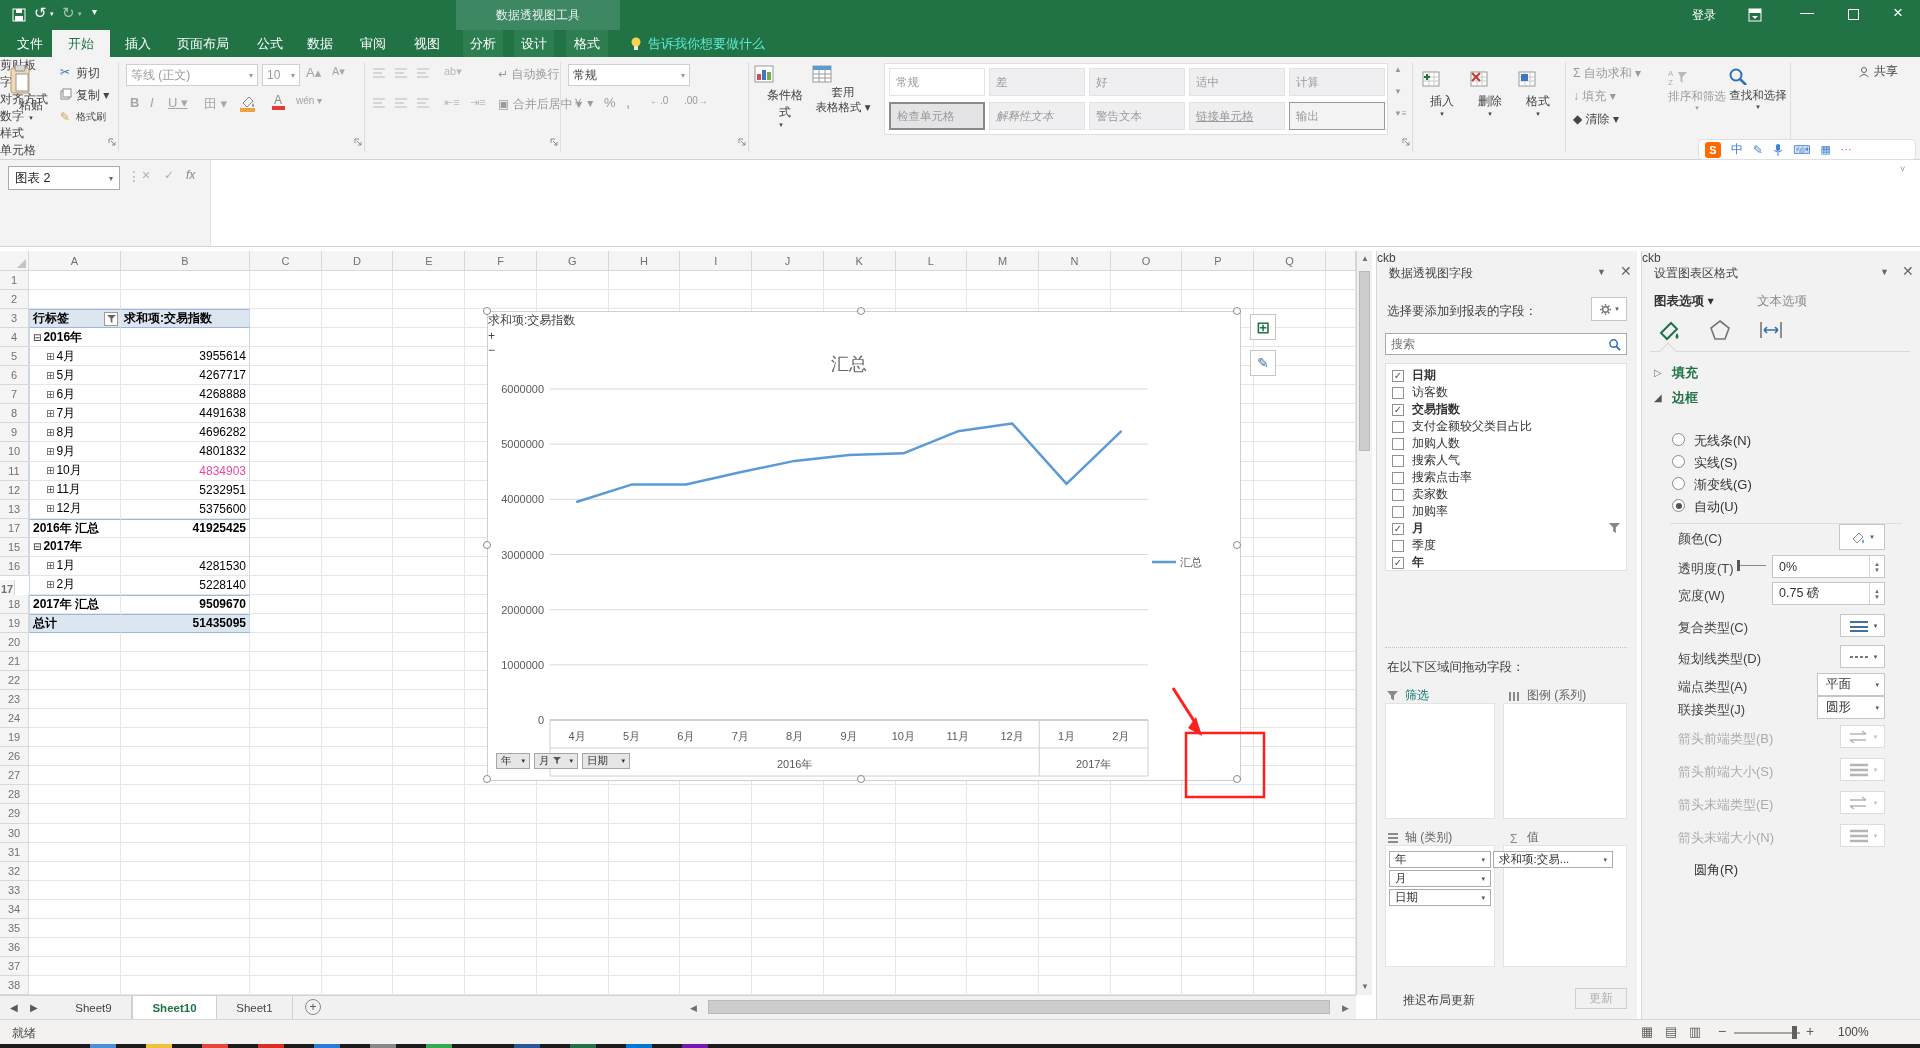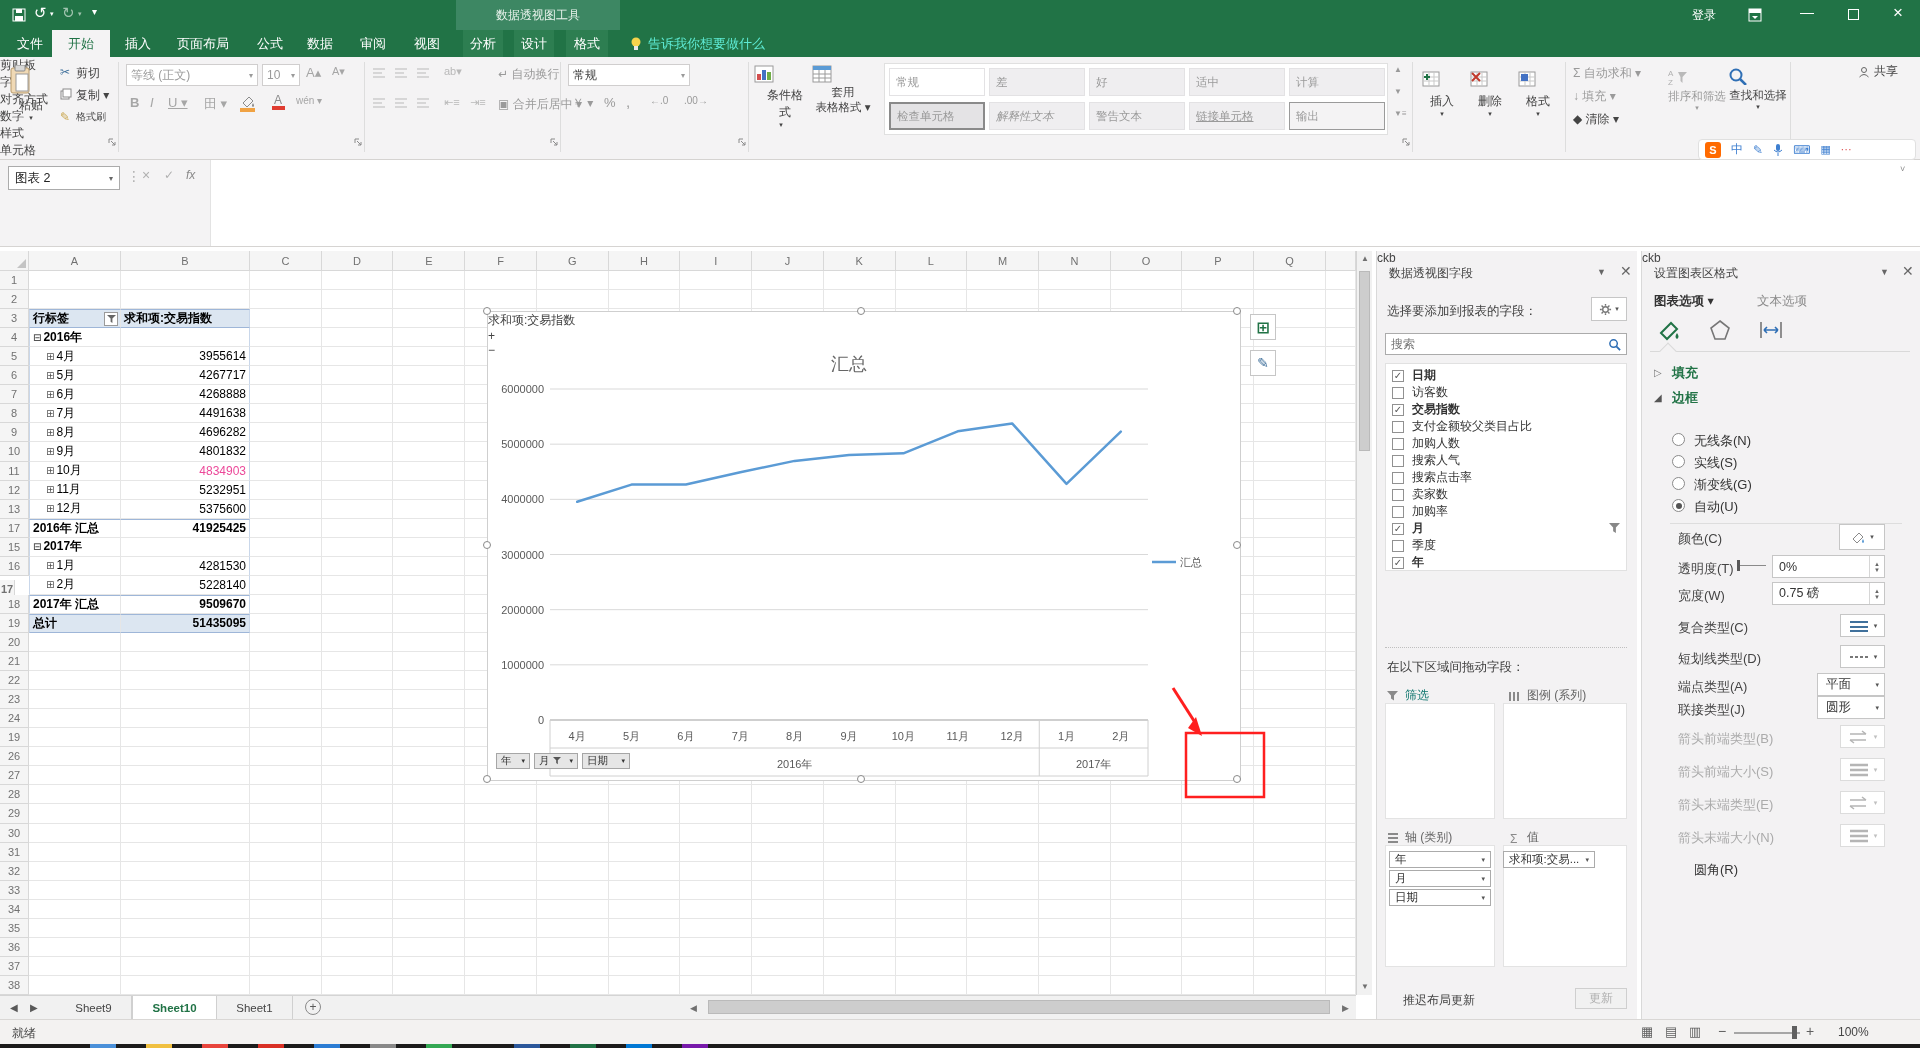--- a/index.html
+++ b/index.html
@@ -1419,21 +1419,21 @@
         <div class="car">▾</div>
       </div>
       <div class="pill" style="left: 12px; top: 619px; width: 102px;">
         <div>月</div>
         <div class="car">▾</div>
       </div>
       <div class="pill" style="left: 12px; top: 638px; width: 102px;">
         <div>日期</div>
         <div class="car">▾</div>
       </div>
-      <div class="pill" style="left: 126px; top: 600px; width: 92px;">
+      <div class="pill" style="left: 116px; top: 600px; width: 120px;">
         <div>求和项:交易...</div>
         <div class="car">▾</div>
       </div>
       <div style="left: 8px; top: 742px;">ckb</div>
       <div style="position: absolute; left: 26px; top: 741px; font-size: 12px; color: rgb(68, 68, 68);">推迟布局更新</div>
       <div style="position: absolute; left: 198px; top: 737px; width: 52px; height: 21px; background: rgb(241, 241, 241); border: 1px solid rgb(207, 207, 207); color: rgb(176, 176, 176); font-size: 12px; text-align: center; line-height: 19px;">更新</div>
     </div>
   <div id="formatpane" class="pane" style="left:1641px;width:279px">
       <div style="position: absolute; left: 12px; top: 14px;">设置图表区格式</div>
       <div style="position: absolute; left: 238px; top: 16px; font-size: 9px; color: rgb(102, 102, 102);">▼</div>

